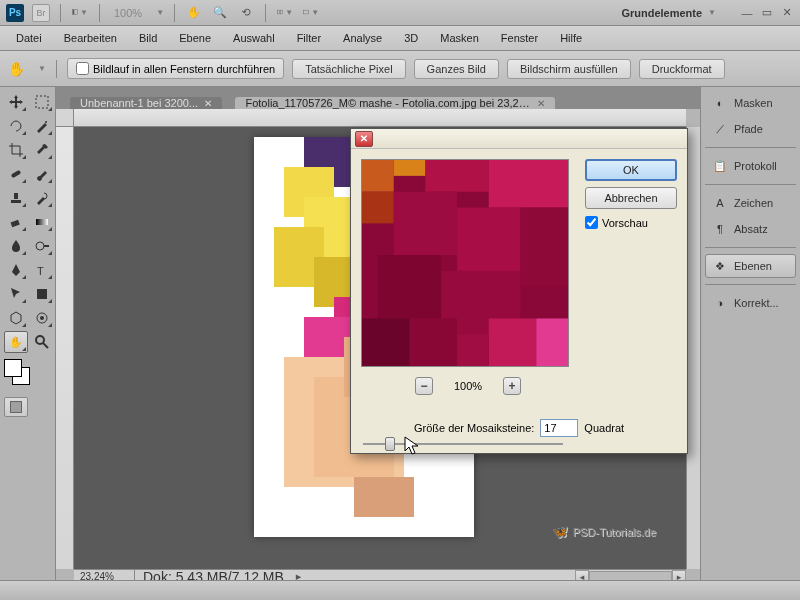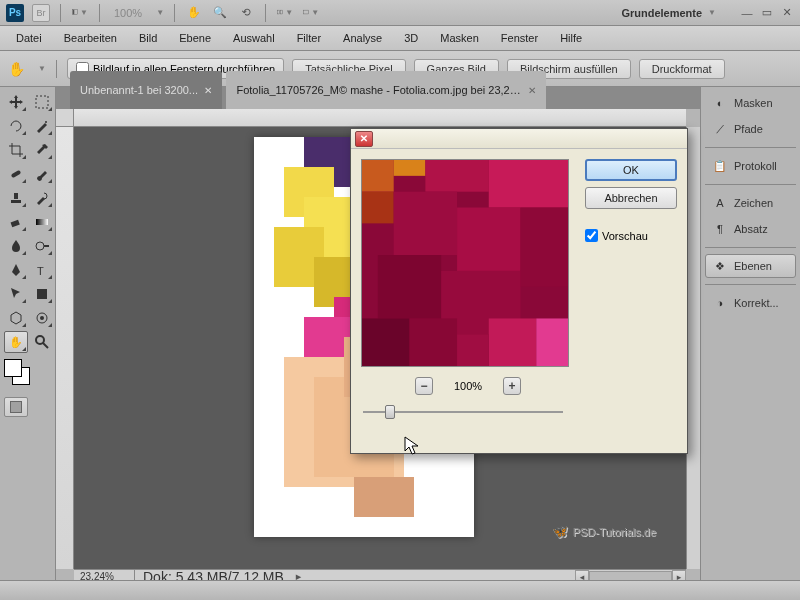--- a/index.html
+++ b/index.html
@@ -28,21 +28,21 @@
 .tool.sel{background:linear-gradient(#e0e0e0,#c8c8c8);border-color:#666}
 .tool svg{width:16px;height:16px}
 .tool .tri{position:absolute;right:1px;bottom:1px;width:0;height:0;border-left:4px solid transparent;border-bottom:4px solid #444}
 .swatches{margin-top:6px;position:relative;height:34px;width:34px}
 .sw-fg{position:absolute;top:0;left:0;width:18px;height:18px;background:#fff;border:1px solid #000;z-index:2}
 .sw-bg{position:absolute;top:8px;left:8px;width:18px;height:18px;background:#fff;border:1px solid #000}
 .qm{margin-top:4px;width:24px;height:20px;border:1px solid #888;background:linear-gradient(#ddd,#ccc);border-radius:2px;display:flex;align-items:center;justify-content:center}
 .qm-inner{width:12px;height:12px;border:1px solid #666;background:#a0a0a0}
 .canvas-area{flex:1;display:flex;flex-direction:column;background:#b5b5b5}
 .tabs{height:22px;background:#8a8a8a;display:flex;align-items:end;padding-left:14px}
-.tab{padding:13px 10px;background:#7a7a7a;color:#ddd;border-radius:3px 3px 0 0;margin-right:4px;display:flex;align-items:center;gap:6px;font-size:10px;max-width:320px;white-space:nowrap;overflow:hidden}
+.tab{padding:0 10px;background:#7a7a7a;color:#ddd;border-radius:3px 3px 0 0;margin-right:13px;display:flex;align-items:center;gap:6px;font-size:10px;max-width:320px;white-space:nowrap;overflow:hidden}
 .tab.active{background:#b5b5b5;color:#222}
 .tab-x{font-size:10px;color:#ddd}
 .tab.active .tab-x{color:#666}
 .canvas-wrap{flex:1;position:relative;background:#b5b5b5;overflow:hidden}
 .ruler-h{position:absolute;top:0;left:18px;right:14px;height:18px;background:linear-gradient(#e5e5e5,#d5d5d5);border-bottom:1px solid #888}
 .ruler-v{position:absolute;top:18px;left:0;bottom:14px;width:18px;background:linear-gradient(#e5e5e5,#d5d5d5);border-right:1px solid #888}
 .ruler-c{position:absolute;top:0;left:0;width:18px;height:18px;background:#d5d5d5;border-right:1px solid #888;border-bottom:1px solid #888}
 .canvas-bg{position:absolute;top:18px;left:18px;right:14px;bottom:14px;background:#5a5a5a;overflow:hidden}
 .doc{position:absolute;top:10px;left:180px;width:220px;height:400px;background:#fff;box-shadow:0 0 8px rgba(0,0,0,0.4)}
 .mosaic{width:100%;height:100%;image-rendering:pixelated}
@@ -62,21 +62,21 @@
 .dlg-close{width:18px;height:16px;background:linear-gradient(#e88,#c33);border:1px solid #844;border-radius:2px;color:#fff;display:flex;align-items:center;justify-content:center;font-size:10px;font-weight:bold}
 .dlg-body{padding:10px;display:flex;gap:10px}
 .preview-area{flex:1}
 .preview-box{width:208px;height:208px;border:1px solid #888;background:#000;image-rendering:pixelated}
 .preview-ctrls{display:flex;align-items:center;justify-content:center;gap:10px;margin-top:8px}
 .pv-btn{width:18px;height:18px;border:1px solid #888;background:linear-gradient(#f0f0f0,#d5d5d5);border-radius:3px;display:flex;align-items:center;justify-content:center;font-size:12px;font-weight:bold;color:#444}
 .pv-pct{width:50px;text-align:center}
 .dlg-btns{width:92px;display:flex;flex-direction:column;gap:6px}
 .dlg-btn{height:22px;border:1px solid #888;background:linear-gradient(#f5f5f5,#dcdcdc);border-radius:3px;display:flex;align-items:center;justify-content:center;color:#222}
 .dlg-btn.primary{border:2px solid #4a7abd;background:linear-gradient(#dceefc,#b9d9f5)}
-.dlg-check{display:flex;align-items:center;gap:4px;margin-top:14px}
+.dlg-check{display:flex;align-items:center;gap:4px;margin-top:1px}
 .dlg-slider-row{display:flex;align-items:center;justify-content:center;gap:6px;margin-top:14px;padding:0 10px}
 .dlg-input{width:38px;height:18px;border:1px solid #7a9abd;background:#fff;padding:0 3px;text-align:left}
 .dlg-slider{padding:6px 12px 0 12px}
 .slider-track{height:2px;background:#999;position:relative;width:200px}
 .slider-thumb{position:absolute;top:-6px;left:22px;width:10px;height:14px;background:linear-gradient(#f0f0f0,#c5c5c5);border:1px solid #777;border-radius:2px}
 .watermark{position:absolute;right:30px;bottom:30px;color:#888;font-size:13px;text-shadow:1px 1px 0 #d0d0d0}
 .cursor{position:absolute;top:436px;left:404px;z-index:100;pointer-events:none}
 </style>
 </head>
 <body>
@@ -425,20 +425,25 @@
     </div>
     <div class="dlg-btns">
       <button class="dlg-btn primary">OK</button>
       <button class="dlg-btn">Abbrechen</button>
       <label class="dlg-check">
           <input type="checkbox" checked="" style="">
           <span>Vorschau</span>
         </label>
     </div>
   </div>
+  <div class="dlg-slider-row">
+    <span>Größe der Mosaiksteine:</span>
+    <input class="dlg-input" value="17" style="">
+    <span>Quadrat</span>
+  </div>
   <div class="dlg-slider">
     <div class="slider-track">
         <div class="slider-thumb"></div>
       </div>
   </div>
 </div>
 
 <svg class="cursor" width="16" height="20" viewBox="0 0 16 20">
     <path d="M1 1l0 14 4-4 3 7 3-1-3-7 6 0z" fill="#fff" stroke="#000"></path>
   </svg>

